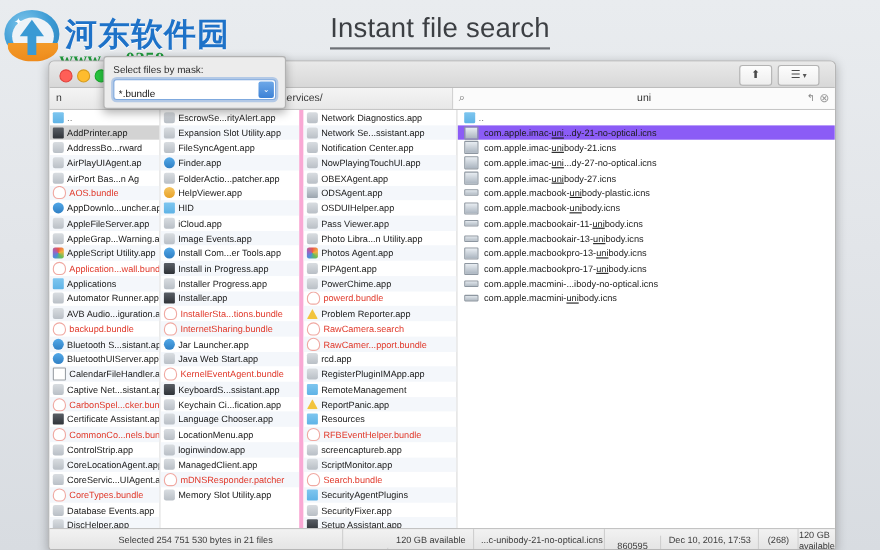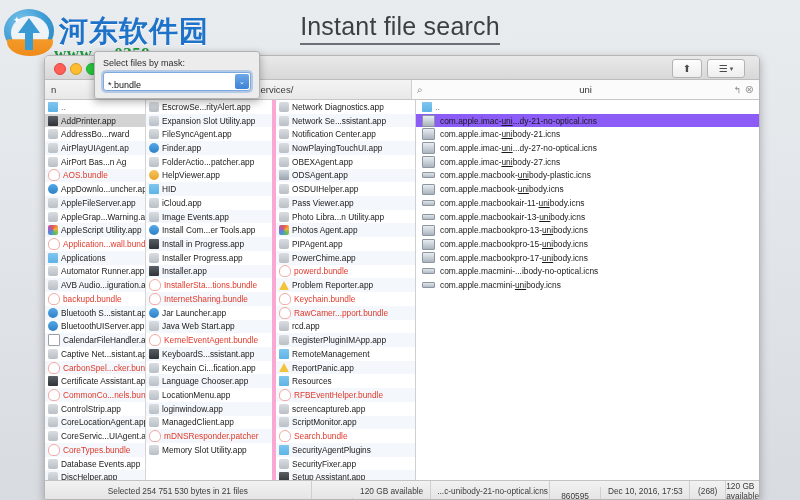--- a/index.html
+++ b/index.html
@@ -498,21 +498,21 @@
         <div class="row bundle">
           <span class="ic ic-bundle"></span>
           <span>powerd.bundle</span>
         </div>
         <div class="row alt">
           <span class="ic ic-warn"></span>
           <span>Problem Reporter.app</span>
         </div>
         <div class="row bundle">
           <span class="ic ic-bundle"></span>
-          <span>Keychain.bundle</span>
+          <span>RawCamera.search</span>
         </div>
         <div class="row alt bundle">
           <span class="ic ic-bundle"></span>
           <span>RawCamer...pport.bundle</span>
         </div>
         <div class="row">
           <span class="ic ic-app"></span>
           <span>rcd.app</span>
         </div>
         <div class="row alt">
@@ -593,24 +593,20 @@
           <span class="ic-icns flat"></span>
           <span>com.apple.macbookair-11-<span class="match">uni</span>body.icns</span>
         </div>
         <div class="res-row">
           <span class="ic-icns flat"></span>
           <span>com.apple.macbookair-13-<span class="match">uni</span>body.icns</span>
         </div>
         <div class="res-row">
           <span class="ic-icns "></span>
           <span>com.apple.macbookpro-13-<span class="match">uni</span>body.icns</span>
-        </div>
-        <div class="res-row">
-          <span class="ic-icns "></span>
-          <span>com.apple.macbookpro-15-<span class="match">uni</span>body.icns</span>
         </div>
         <div class="res-row">
           <span class="ic-icns "></span>
           <span>com.apple.macbookpro-17-<span class="match">uni</span>body.icns</span>
         </div>
         <div class="res-row">
           <span class="ic-icns flat"></span>
           <span>com.apple.macmini-...ibody-no-optical.icns</span>
         </div>
         <div class="res-row">

